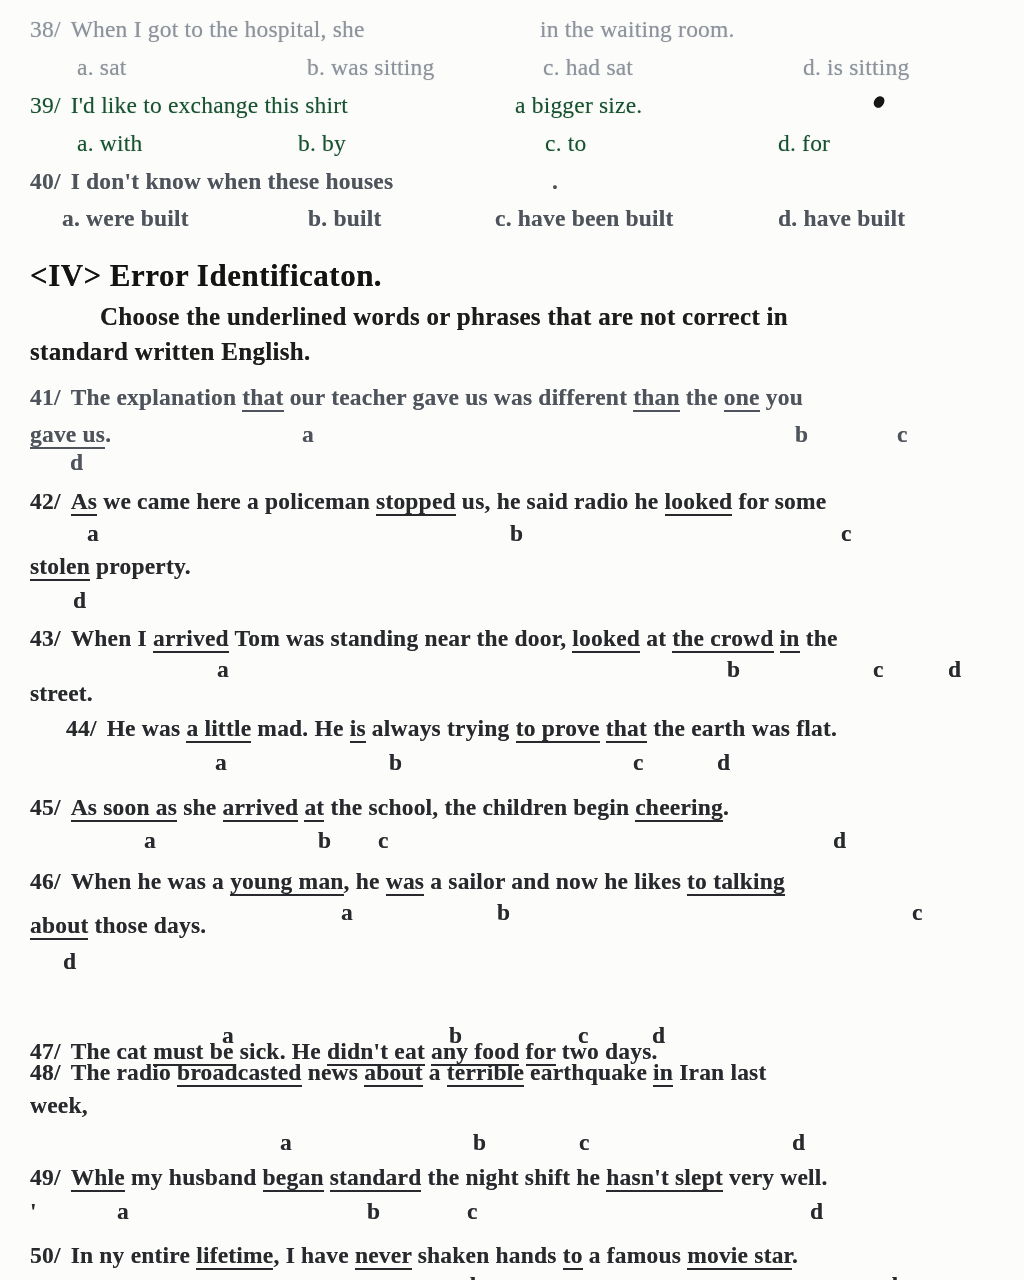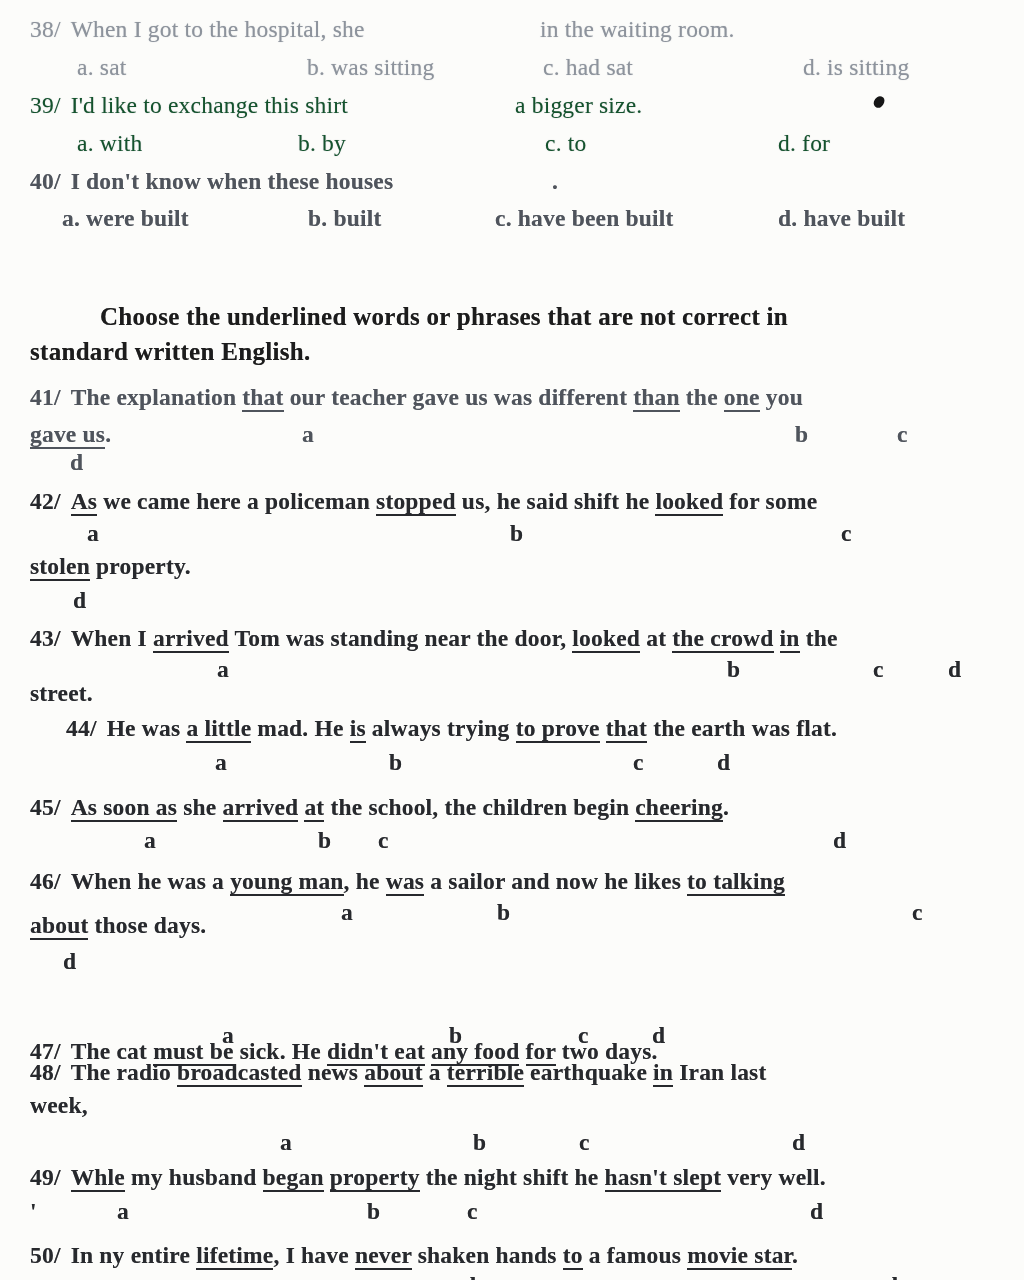--- a/index.html
+++ b/index.html
@@ -31,20 +31,23 @@
   .instr2{left:30px;top:338px;}
 
   .speck{position:absolute;background:#161616;border-radius:60% 40% 55% 45%;}
   .speck-bigger{left:874px;top:96px;width:10px;height:12px;transform:rotate(18deg);}
 </style>
 </head>
 <body>
 
 <div class="page">
 
+  <div class="header-row">
+    <span class="tag">&lt;IV&gt;</span><span>Error Identificaton.</span>
+  </div>
 
   <div class="instr instr1">Choose the underlined words or phrases that are not correct in</div>
   <div class="instr instr2">standard written English.</div>
 
   <div id="questions">
       <div>
         <div class="qrow tone-faint" style="top: 14px;">
           <span class="line" style="left: 30px;"><span class="num">38/</span><span>When I got to the hospital, she</span></span>
           <span class="mark" style="left: 540px;">in the waiting room.</span>
         </div>
@@ -88,21 +91,21 @@
           <span class="mark" style="left: 302px;">a</span>
           <span class="mark" style="left: 795px;">b</span>
           <span class="mark" style="left: 897px;">c</span>
         </div>
         <div class="qrow tone-mid" style="top: 447px;">
           <span class="mark" style="left: 70px;">d</span>
         </div>
       </div>
       <div>
         <div class="qrow tone-dark" style="top: 486px;">
-          <span class="line" style="left: 30px;"><span class="num">42/</span><span class="u">As</span><span> we came here a policeman </span><span class="u">stopped</span><span> us, he said shift he </span><span class="u">looked</span><span> for some</span></span>
+          <span class="line" style="left: 30px;"><span class="num">42/</span><span class="u">As</span><span> we came here a policeman </span><span class="u">stopped</span><span> us, he said radio he </span><span class="u">looked</span><span> for some</span></span>
         </div>
         <div class="qrow tone-dark" style="top: 518px;">
           <span class="mark" style="left: 87px;">a</span>
           <span class="mark" style="left: 510px;">b</span>
           <span class="mark" style="left: 841px;">c</span>
         </div>
         <div class="qrow tone-dark" style="top: 551px;">
           <span class="line" style="left: 30px;"><span class="u">stolen</span><span> property.</span></span>
         </div>
         <div class="qrow tone-dark" style="top: 585px;">
@@ -181,21 +184,21 @@
         </div>
         <div class="qrow tone-dark" style="top: 1127px;">
           <span class="mark" style="left: 280px;">a</span>
           <span class="mark" style="left: 473px;">b</span>
           <span class="mark" style="left: 579px;">c</span>
           <span class="mark" style="left: 792px;">d</span>
         </div>
       </div>
       <div>
         <div class="qrow tone-dark" style="top: 1162px;">
-          <span class="line" style="left: 30px;"><span class="num">49/</span><span class="u">Whle</span><span> my husband </span><span class="u">began</span><span> </span><span class="u">property</span><span> the night shift he </span><span class="u">hasn't slept</span><span> very well.</span></span>
+          <span class="line" style="left: 30px;"><span class="num">49/</span><span class="u">Whle</span><span> my husband </span><span class="u">began</span><span> </span><span class="u">standard</span><span> the night shift he </span><span class="u">hasn't slept</span><span> very well.</span></span>
         </div>
         <div class="qrow tone-dark" style="top: 1196px;">
           <span class="mark" style="left: 30px;">'</span>
           <span class="mark" style="left: 117px;">a</span>
           <span class="mark" style="left: 367px;">b</span>
           <span class="mark" style="left: 467px;">c</span>
           <span class="mark" style="left: 810px;">d</span>
         </div>
       </div>
       <div>

